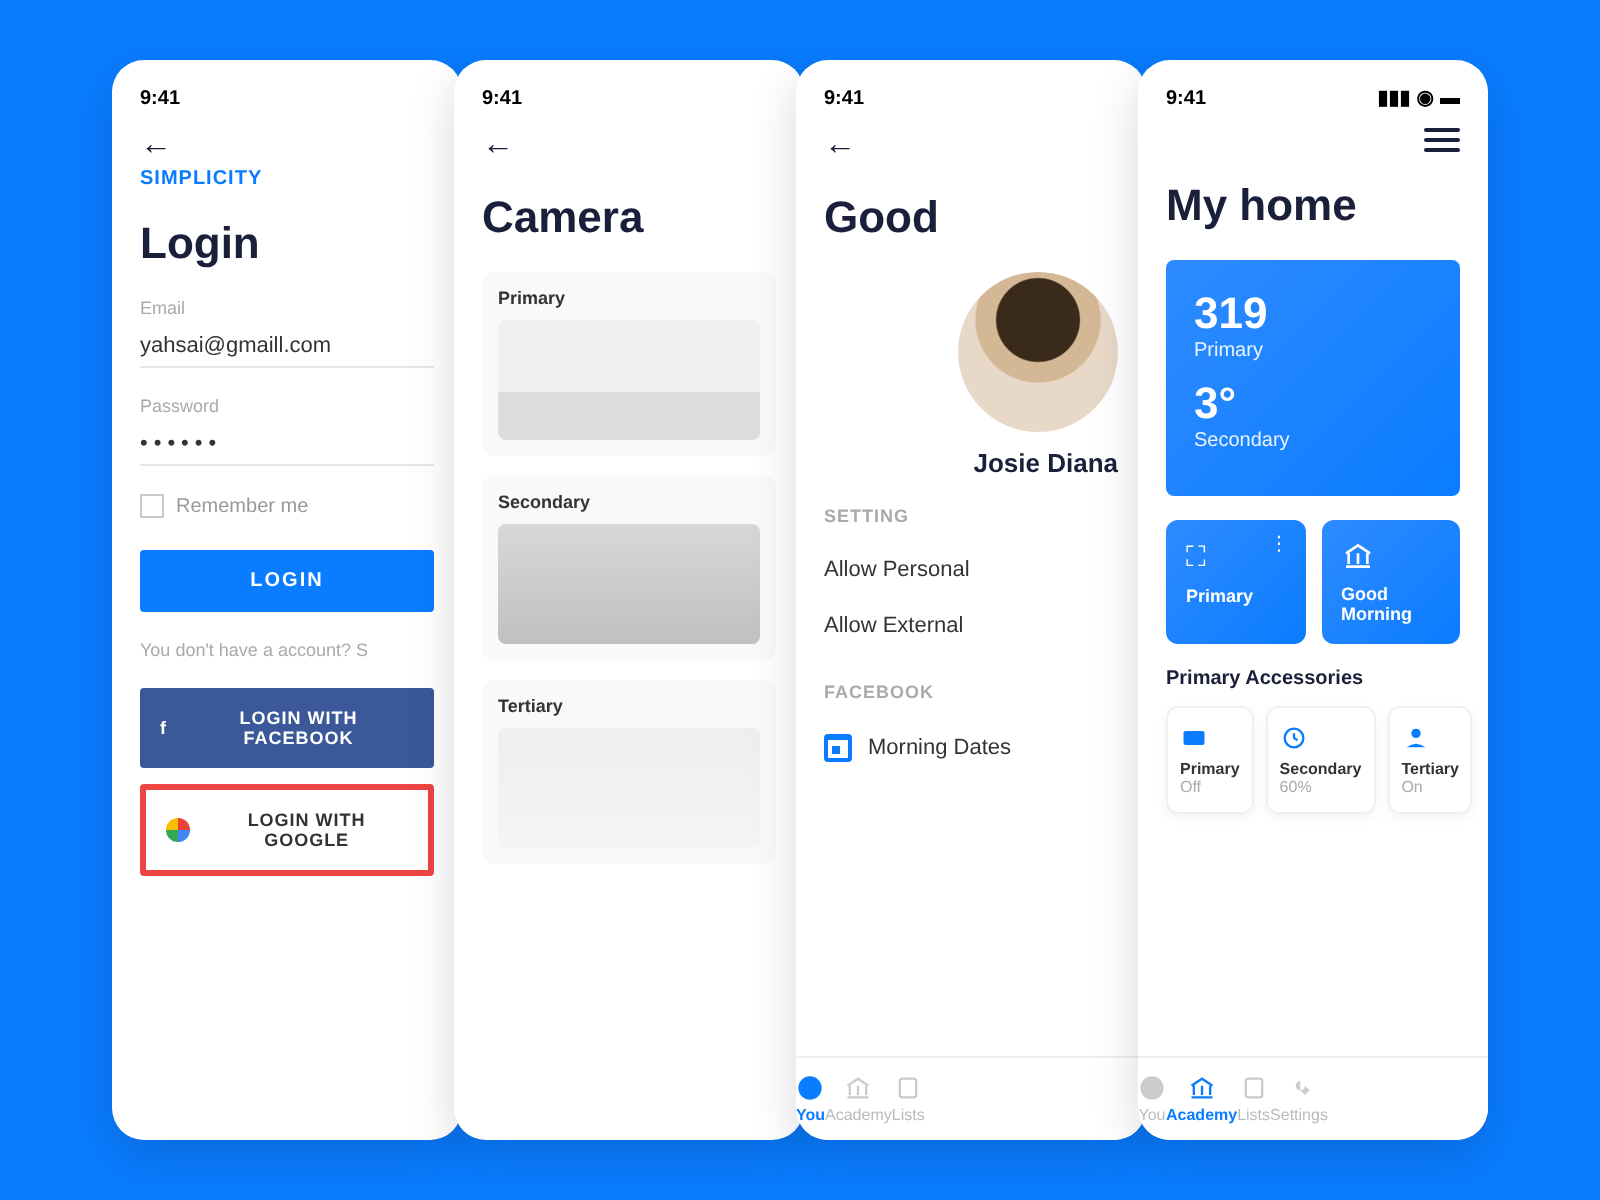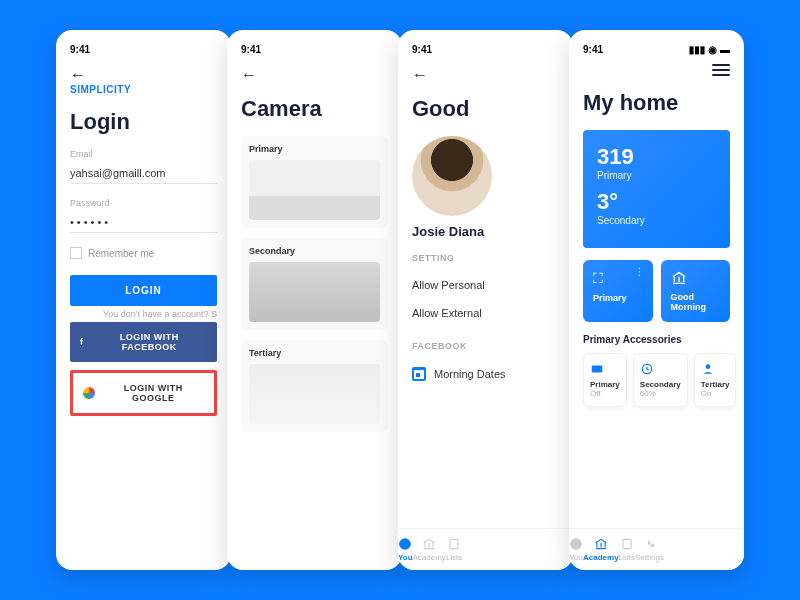--- a/index.html
+++ b/index.html
@@ -12,32 +12,32 @@
 .back-btn { font-size: 16px; color: #1a1f3a; margin-top: 8px; display: inline-block; font-weight: bold; }
 .brand { color: #0a7cff; font-size: 10px; font-weight: 700; letter-spacing: 0.5px; margin-top: 2px; }
 .page-title { font-size: 22px; font-weight: 700; color: #1a1f3a; margin-top: 14px; margin-bottom: 14px; }
 .field-label { font-size: 9px; color: #aaa; margin-bottom: 4px; }
 .field-input { font-size: 11px; color: #333; border: none; border-bottom: 1px solid #e5e5e5; width: 100%; padding: 4px 0; margin-bottom: 14px; outline: none; }
 .dots { letter-spacing: 3px; }
 .checkbox-row { display: flex; align-items: center; gap: 6px; margin-bottom: 16px; }
 .checkbox { width: 12px; height: 12px; border: 1px solid #ccc; }
 .checkbox-label { font-size: 10px; color: #999; }
 .btn-primary { background: #0a7cff; color: #fff; border: none; width: 100%; padding: 10px; font-size: 10px; font-weight: 700; letter-spacing: 1px; border-radius: 2px; }
-.hint { font-size: 9px; color: #aaa; text-align: right; margin: 3px 0; }
+.hint { font-size: 9px; color: #aaa; text-align: left; margin: 14px 0; }
 .social-btn { width: 100%; padding: 10px; font-size: 9px; font-weight: 700; letter-spacing: 0.5px; border-radius: 2px; border: none; margin-bottom: 8px; display: flex; align-items: center; justify-content: center; gap: 8px; }
 .fb { background: #3b5998; color: #fff; }
 .gg { background: #fff; color: #333; border: 3px solid #ef4444; }
 .google-icon { width: 12px; height: 12px; background: conic-gradient(#ea4335 0 25%, #4285f4 25% 50%, #34a853 50% 75%, #fbbc05 75% 100%); border-radius: 50%; }
 .card { background: #f9f9fa; border-radius: 6px; padding: 8px; margin-bottom: 10px; }
 .card-title { font-size: 9px; font-weight: 700; color: #333; margin-bottom: 6px; }
 .card-img { width: 100%; height: 60px; background: #e8e8e8; border-radius: 4px; }
 .img-monitor { background: linear-gradient(#f0f0f0 60%, #ddd 60%); }
 .img-person { background: linear-gradient(#d8d8d8, #c0c0c0); }
 .img-room { background: linear-gradient(#eee, #f5f5f5); }
-.avatar-wrap { display: flex; flex-direction: column; align-items: flex-start; margin-top: 10px; }
+.avatar-wrap { display: flex; flex-direction: column; align-items: flex-end; margin-top: 10px; }
 .avatar { width: 80px; height: 80px; border-radius: 50%; background: radial-gradient(circle at 50% 30%, #3a2a1a 30%, #d4b896 31% 45%, #e8d8c8 46%); }
 .user-name { font-size: 13px; font-weight: 700; color: #1a1f3a; margin-top: 8px; }
 .section-label { font-size: 9px; color: #aaa; font-weight: 600; margin: 14px 0 8px; letter-spacing: 0.5px; }
 .list-row { font-size: 11px; color: #333; padding: 8px 0; }
 .cal-row { display: flex; align-items: center; gap: 8px; font-size: 11px; color: #333; padding: 8px 0; }
 .cal-icon { width: 14px; height: 14px; background: #0a7cff; border-radius: 2px; position: relative; }
 .cal-icon::before { content: ''; position: absolute; top: 3px; left: 2px; right: 2px; bottom: 2px; background: #fff; }
 .cal-icon::after { content: ''; position: absolute; top: 6px; left: 4px; width: 4px; height: 4px; background: #0a7cff; }
 .tabbar { position: absolute; bottom: 0; left: 0; right: 0; display: flex; justify-content: flex-start; padding: 8px 0; background: #fff; border-top: 1px solid #f0f0f0; }
 .tab { display: flex; flex-direction: column; align-items: center; gap: 2px; }

